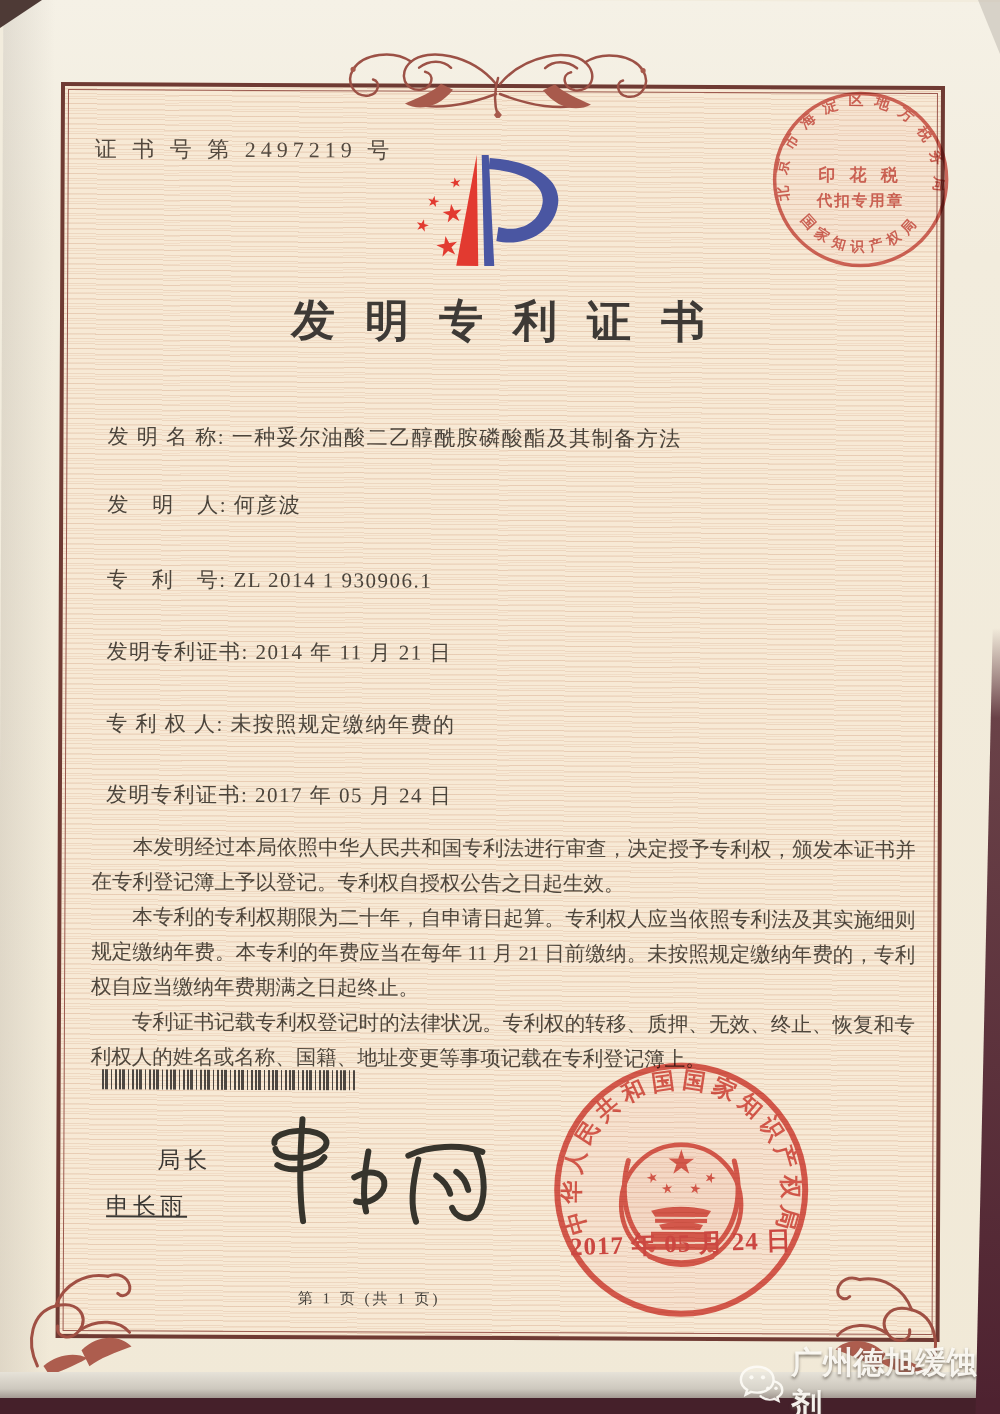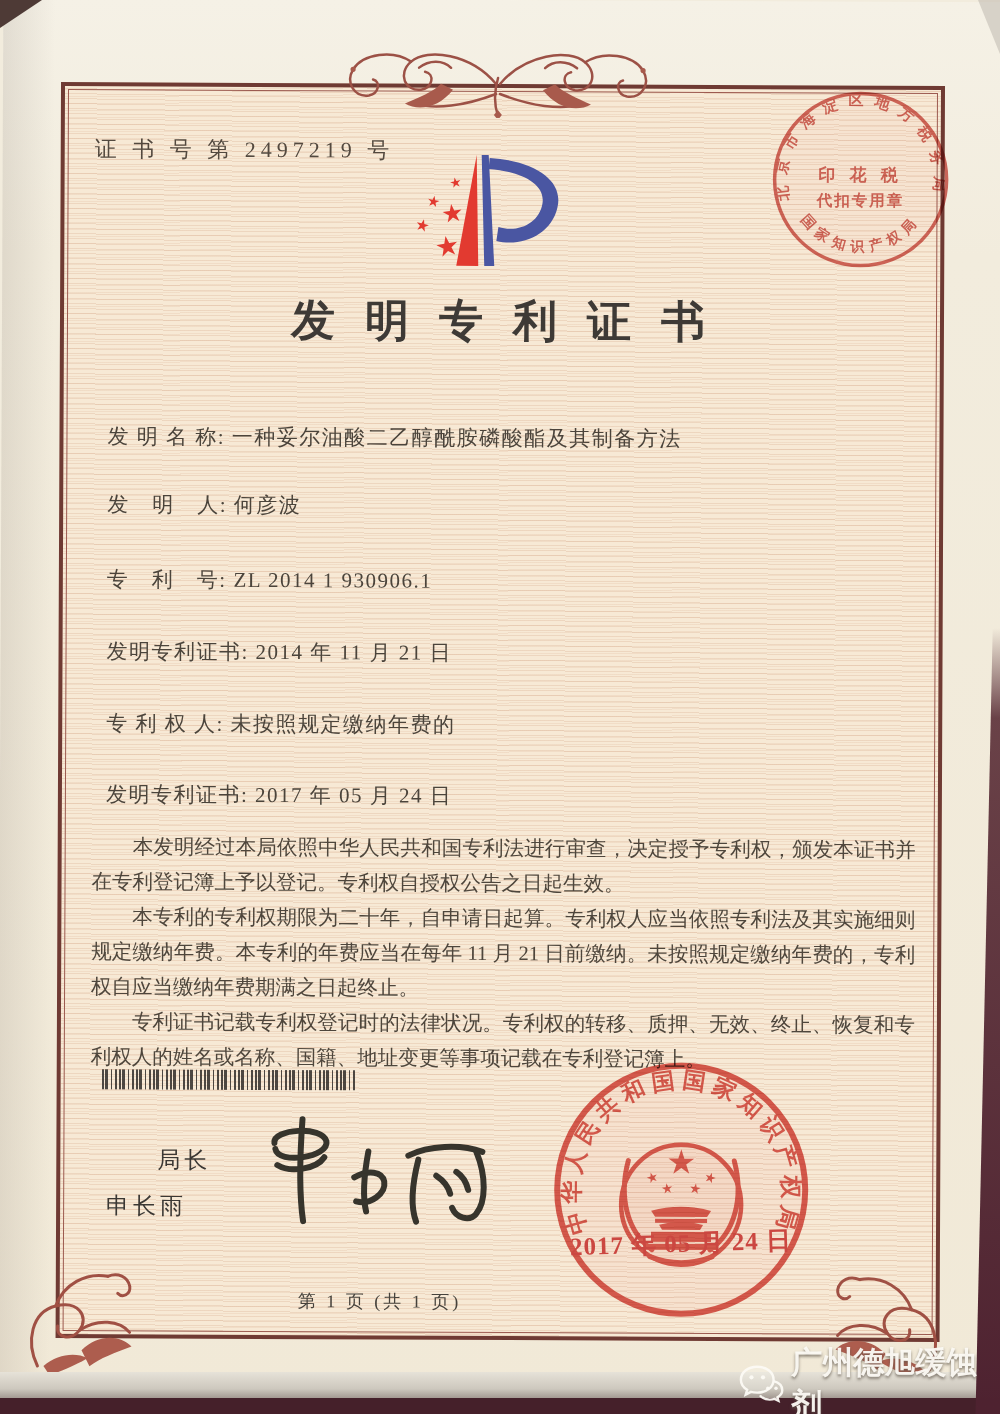--- a/index.html
+++ b/index.html
@@ -36,23 +36,23 @@
   .body-text{left:92px;top:831px;width:824px;font-size:20.5px;line-height:35px;
     color:#4e463c;text-align:justify;}
   .body-text p{margin:0;text-indent:2em;}
 
   .barcode{position:absolute;left:103px;top:1071px;width:254px;height:20px;opacity:.85;
     background:repeating-linear-gradient(90deg,#2f2b28 0 2px,rgba(0,0,0,0) 2px 3px,
       #2f2b28 3px 6px,rgba(0,0,0,0) 6px 9px,#2f2b28 9px 10px,rgba(0,0,0,0) 10px 13px,
       #2f2b28 13px 15px,rgba(0,0,0,0) 15px 17px);}
 
   .director{font-family:"Liberation Sans",sans-serif;color:#3b3834;font-size:23px;letter-spacing:4px;}
-  .d1{left:112px;top:1146px;margin-left:47px;} .d2{left:108px;top:1192px;}
-
-  .page-footer{left:300px;top:1290px;font-size:18px;letter-spacing:3px;color:#46423c;}
+  .d1{left:112px;top:1146px;margin-left:47px;} .d2{left:108px;top:1192px;text-decoration:underline;}
+
+  .page-footer{left:300px;top:1290px;font-size:15px;letter-spacing:3px;color:#46423c;}
 
   .svg-abs{position:absolute;}
   .stamp{mix-blend-mode:multiply;}
 
   .seal-date{left:550px;top:1226px;width:266px;text-align:center;font-size:25px;
     font-weight:600;color:#cb4741;letter-spacing:1px;transform:rotate(-2deg);z-index:7;}
 
   
   .edge-bottom-light{position:absolute;left:0;right:0;top:1372px;height:28px;z-index:9;
     background:linear-gradient(180deg,#e6e2d8 0,#cdc8be 60%,#9b9089 100%);}

